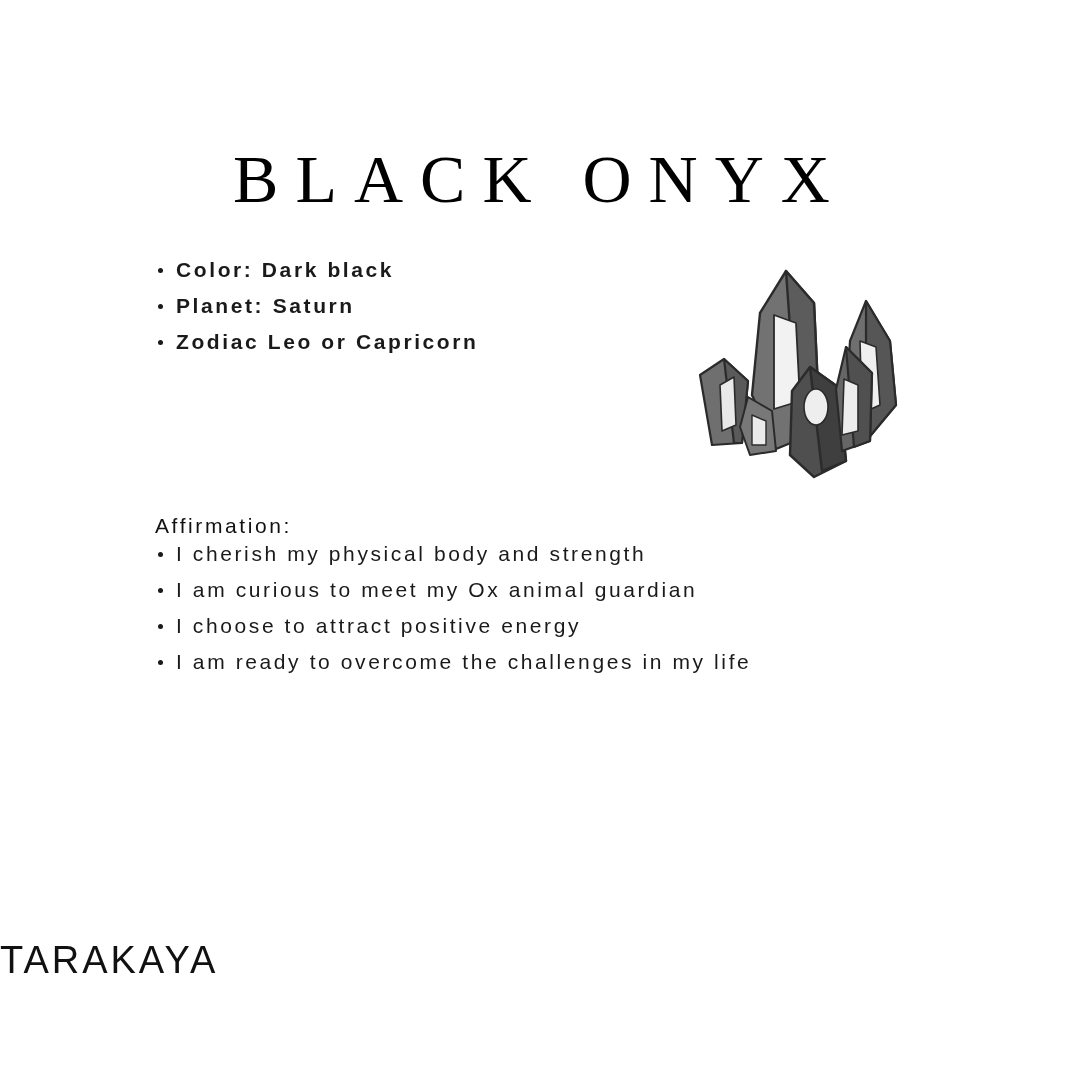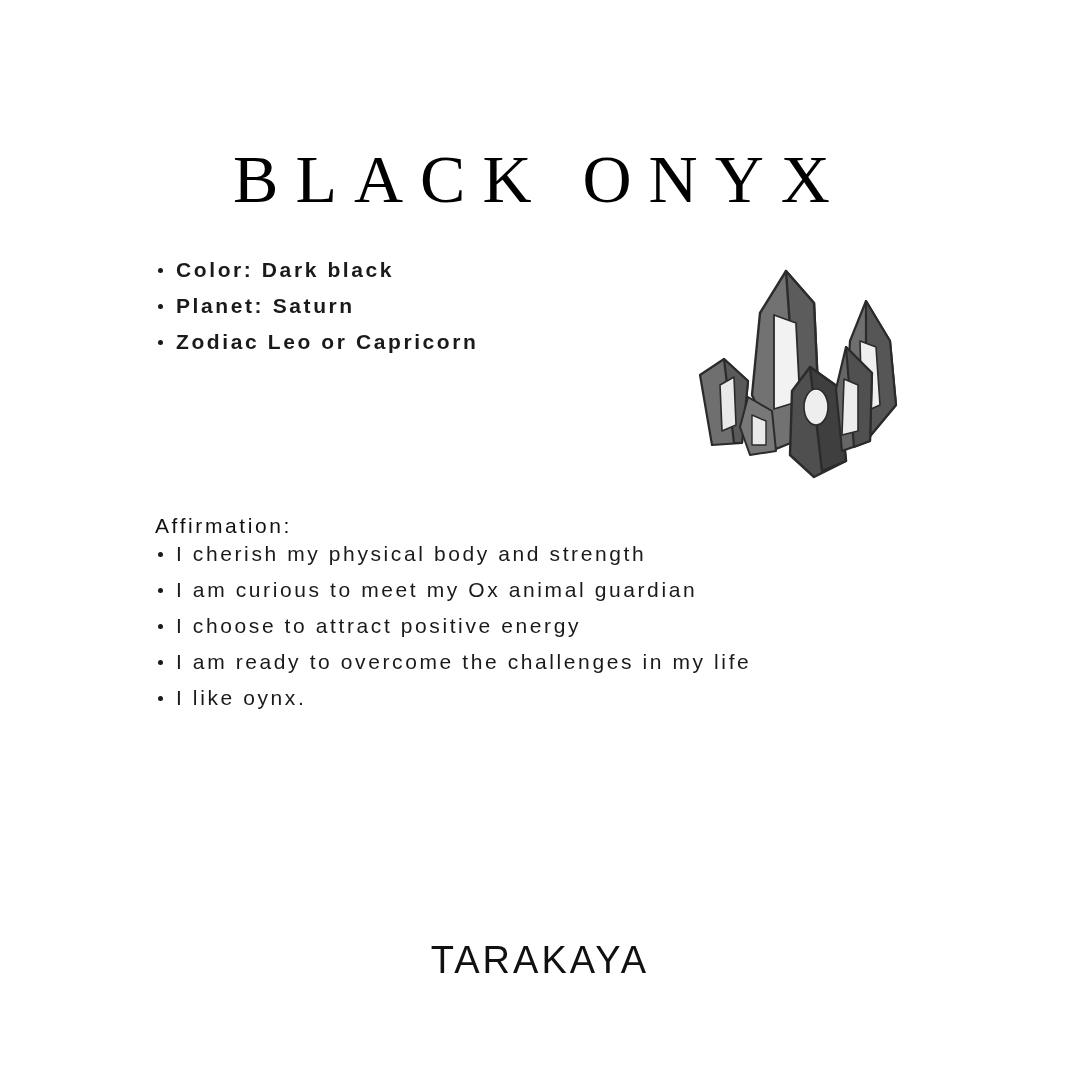--- a/index.html
+++ b/index.html
@@ -116,21 +116,20 @@
     border-radius: 50%;
     background: #1a1a1a;
   }
 
   
   .brand {
     position: absolute;
     bottom: 60px;
     left: 0;
     width: 1080px;
-    text-align: center;
     font-size: 38px;
     letter-spacing: 3px;
     color: #111111;
     font-weight: 400;
   }
 </style>
 </head>
 <body>
 
 <div class="page">
@@ -183,18 +182,17 @@
     </svg>
   </div>
 
   <div class="affirmation-heading">Affirmation:</div>
 
   <ul class="affirmations">
     <li>I cherish my physical body and strength</li>
     <li>I am curious to meet my Ox animal guardian</li>
     <li>I choose to attract positive energy</li>
     <li>I am ready to overcome the challenges in my life</li>
-    <li>I like oynx.</li>
   </ul>
 
   <div class="brand">TARAKAYA</div>
 
 </div>
 
 </body></html>

